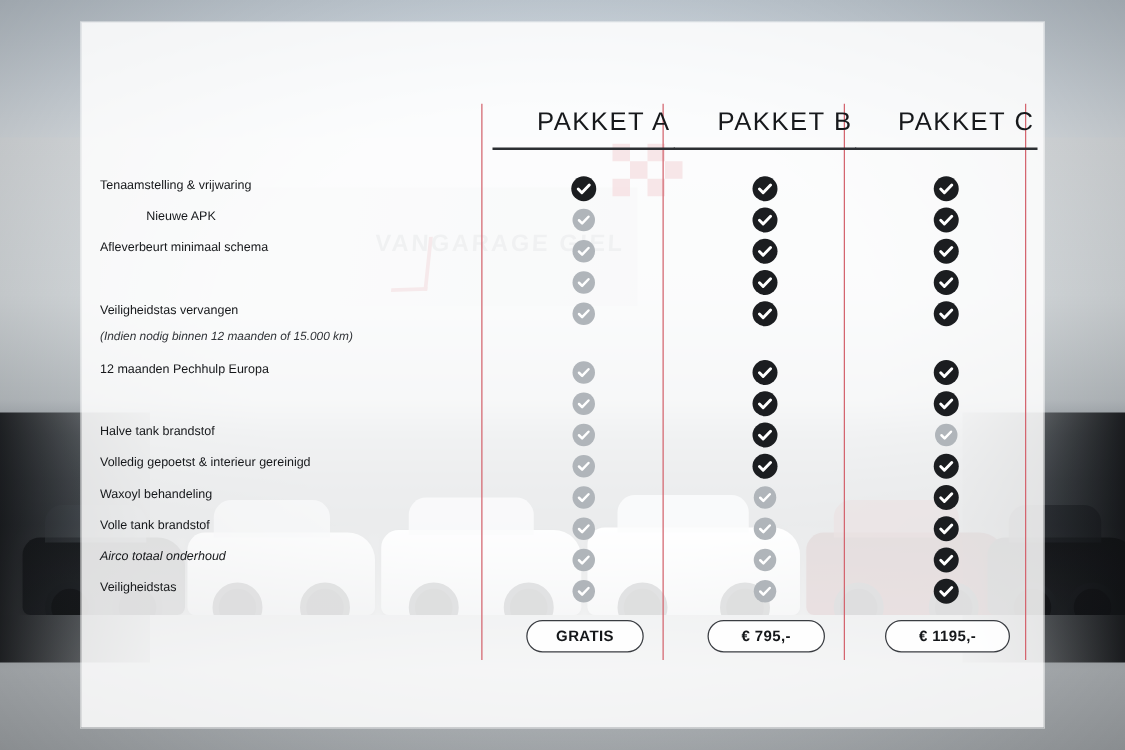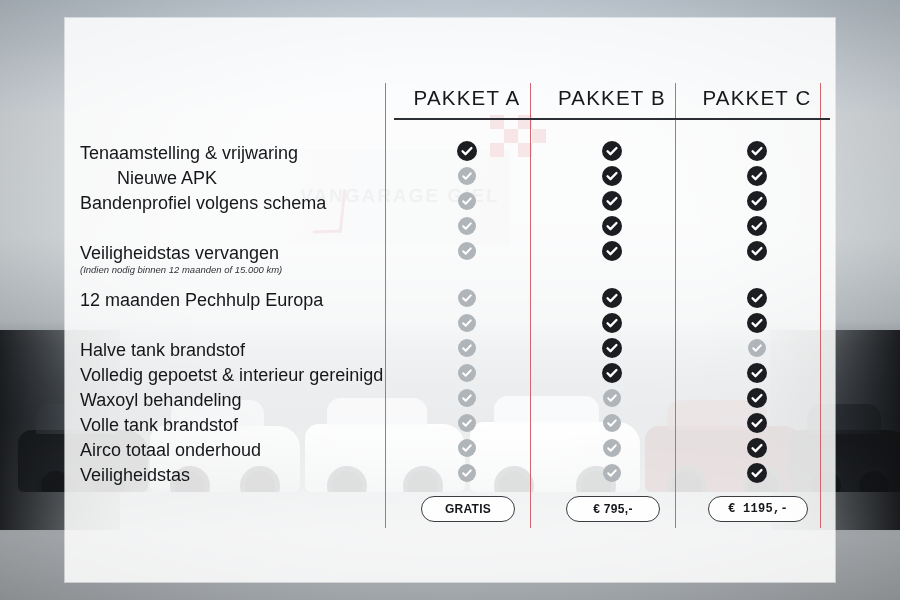--- a/index.html
+++ b/index.html
@@ -165,33 +165,34 @@
 
   .col-head {
     position: absolute;
     top: 68px;
     width: 160px;
     text-align: center;
     font-size: 20.5px;
     letter-spacing: 1.2px;
     color: #16181b;
     font-weight: normal;
+    padding-left: 16px;
   }
   .head-underline {
     position: absolute;
     top: 100px;
     width: 146px;
     height: 2px;
     background: #2c2f33;
   }
 
   .feature {
     position: absolute;
     left: 15px;
-    font-size: 18px;
+    font-size: 10px;
     color: #15171a;
     white-space: nowrap;
   }
   .feature-note {
     position: absolute;
     left: 15px;
     font-size: 9.5px;
     font-style: italic;
     color: #303338;
     white-space: nowrap;
@@ -289,21 +290,21 @@
         <div class="vline" style="left: 610px; background: rgb(212, 101, 111);"></div>
         <div class="vline" style="left: 755px; background: rgb(212, 101, 111);"></div>
         <div class="col-head" style="left: 322px;">PAKKET A</div>
         <div class="head-underline" style="left: 329px;"></div>
         <div class="price" style="left: 356px;">GRATIS</div>
         <div class="col-head" style="left: 467px;">PAKKET B</div>
         <div class="head-underline" style="left: 474px;"></div>
         <div class="price" style="left: 501px;">€ 795,-</div>
         <div class="col-head" style="left: 612px;">PAKKET C</div>
         <div class="head-underline" style="left: 619px;"></div>
-        <div class="price" style="left: 643px; width: 98px; font-family: Liberation Mono, monospace;">€ 1195,-</div>
+        <div class="price" style="left: 643px; width: 98px;">€ 1195,-</div>
         <div class="feature" style="top: 125px;">Tenaamstelling &amp; vrijwaring</div>
         <div class="mark" style="width: 20px; height: 20px; left: 392px; top: 123px; background: rgb(27, 29, 32);">
           <svg width="14" height="14" viewBox="0 0 12 12">
             <path d="M2.2 6.2 L4.7 8.7 L9.8 3.4" fill="none" stroke="#ffffff" stroke-width="2" stroke-linecap="round" stroke-linejoin="round"></path>
           </svg>
         </div>
         <div class="mark" style="width: 20px; height: 20px; left: 537px; top: 123px; background: rgb(27, 29, 32);">
           <svg width="14" height="14" viewBox="0 0 12 12">
             <path d="M2.2 6.2 L4.7 8.7 L9.8 3.4" fill="none" stroke="#ffffff" stroke-width="2" stroke-linecap="round" stroke-linejoin="round"></path>
           </svg>
@@ -322,21 +323,21 @@
         <div class="mark" style="width: 20px; height: 20px; left: 537px; top: 148px; background: rgb(27, 29, 32);">
           <svg width="14" height="14" viewBox="0 0 12 12">
             <path d="M2.2 6.2 L4.7 8.7 L9.8 3.4" fill="none" stroke="#ffffff" stroke-width="2" stroke-linecap="round" stroke-linejoin="round"></path>
           </svg>
         </div>
         <div class="mark" style="width: 20px; height: 20px; left: 682px; top: 148px; background: rgb(27, 29, 32);">
           <svg width="14" height="14" viewBox="0 0 12 12">
             <path d="M2.2 6.2 L4.7 8.7 L9.8 3.4" fill="none" stroke="#ffffff" stroke-width="2" stroke-linecap="round" stroke-linejoin="round"></path>
           </svg>
         </div>
-        <div class="feature" style="top: 175px;">Bandenprofiel volgens schema</div>
+        <div class="feature" style="top: 175px;">Afleverbeurt minimaal schema</div>
         <div class="mark" style="width: 18px; height: 18px; left: 393px; top: 174px; background: rgb(176, 181, 186);">
           <svg width="12" height="12" viewBox="0 0 12 12">
             <path d="M2.2 6.2 L4.7 8.7 L9.8 3.4" fill="none" stroke="#ffffff" stroke-width="2" stroke-linecap="round" stroke-linejoin="round"></path>
           </svg>
         </div>
         <div class="mark" style="width: 20px; height: 20px; left: 537px; top: 173px; background: rgb(27, 29, 32);">
           <svg width="14" height="14" viewBox="0 0 12 12">
             <path d="M2.2 6.2 L4.7 8.7 L9.8 3.4" fill="none" stroke="#ffffff" stroke-width="2" stroke-linecap="round" stroke-linejoin="round"></path>
           </svg>
         </div>
@@ -465,21 +466,21 @@
         <div class="mark" style="width: 18px; height: 18px; left: 538px; top: 396px; background: rgb(176, 181, 186);">
           <svg width="12" height="12" viewBox="0 0 12 12">
             <path d="M2.2 6.2 L4.7 8.7 L9.8 3.4" fill="none" stroke="#ffffff" stroke-width="2" stroke-linecap="round" stroke-linejoin="round"></path>
           </svg>
         </div>
         <div class="mark" style="width: 20px; height: 20px; left: 682px; top: 395px; background: rgb(27, 29, 32);">
           <svg width="14" height="14" viewBox="0 0 12 12">
             <path d="M2.2 6.2 L4.7 8.7 L9.8 3.4" fill="none" stroke="#ffffff" stroke-width="2" stroke-linecap="round" stroke-linejoin="round"></path>
           </svg>
         </div>
-        <div class="feature" style="top: 422px;">Airco totaal onderhoud</div>
+        <div class="feature" style="top: 422px; font-style: italic;">Airco totaal onderhoud</div>
         <div class="mark" style="width: 18px; height: 18px; left: 393px; top: 421px; background: rgb(176, 181, 186);">
           <svg width="12" height="12" viewBox="0 0 12 12">
             <path d="M2.2 6.2 L4.7 8.7 L9.8 3.4" fill="none" stroke="#ffffff" stroke-width="2" stroke-linecap="round" stroke-linejoin="round"></path>
           </svg>
         </div>
         <div class="mark" style="width: 18px; height: 18px; left: 538px; top: 421px; background: rgb(176, 181, 186);">
           <svg width="12" height="12" viewBox="0 0 12 12">
             <path d="M2.2 6.2 L4.7 8.7 L9.8 3.4" fill="none" stroke="#ffffff" stroke-width="2" stroke-linecap="round" stroke-linejoin="round"></path>
           </svg>
         </div>

